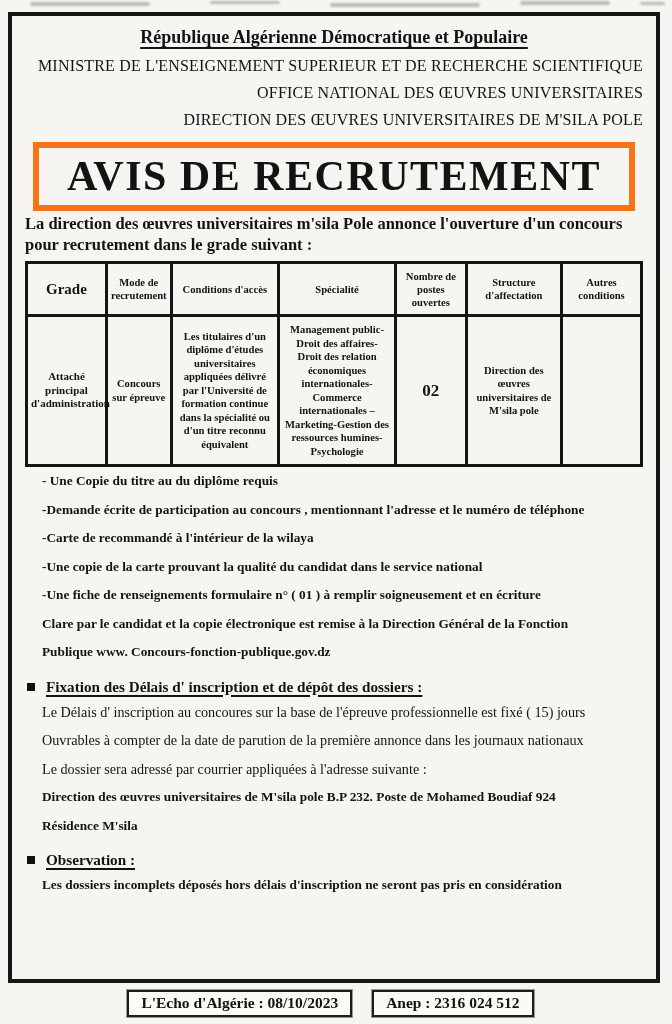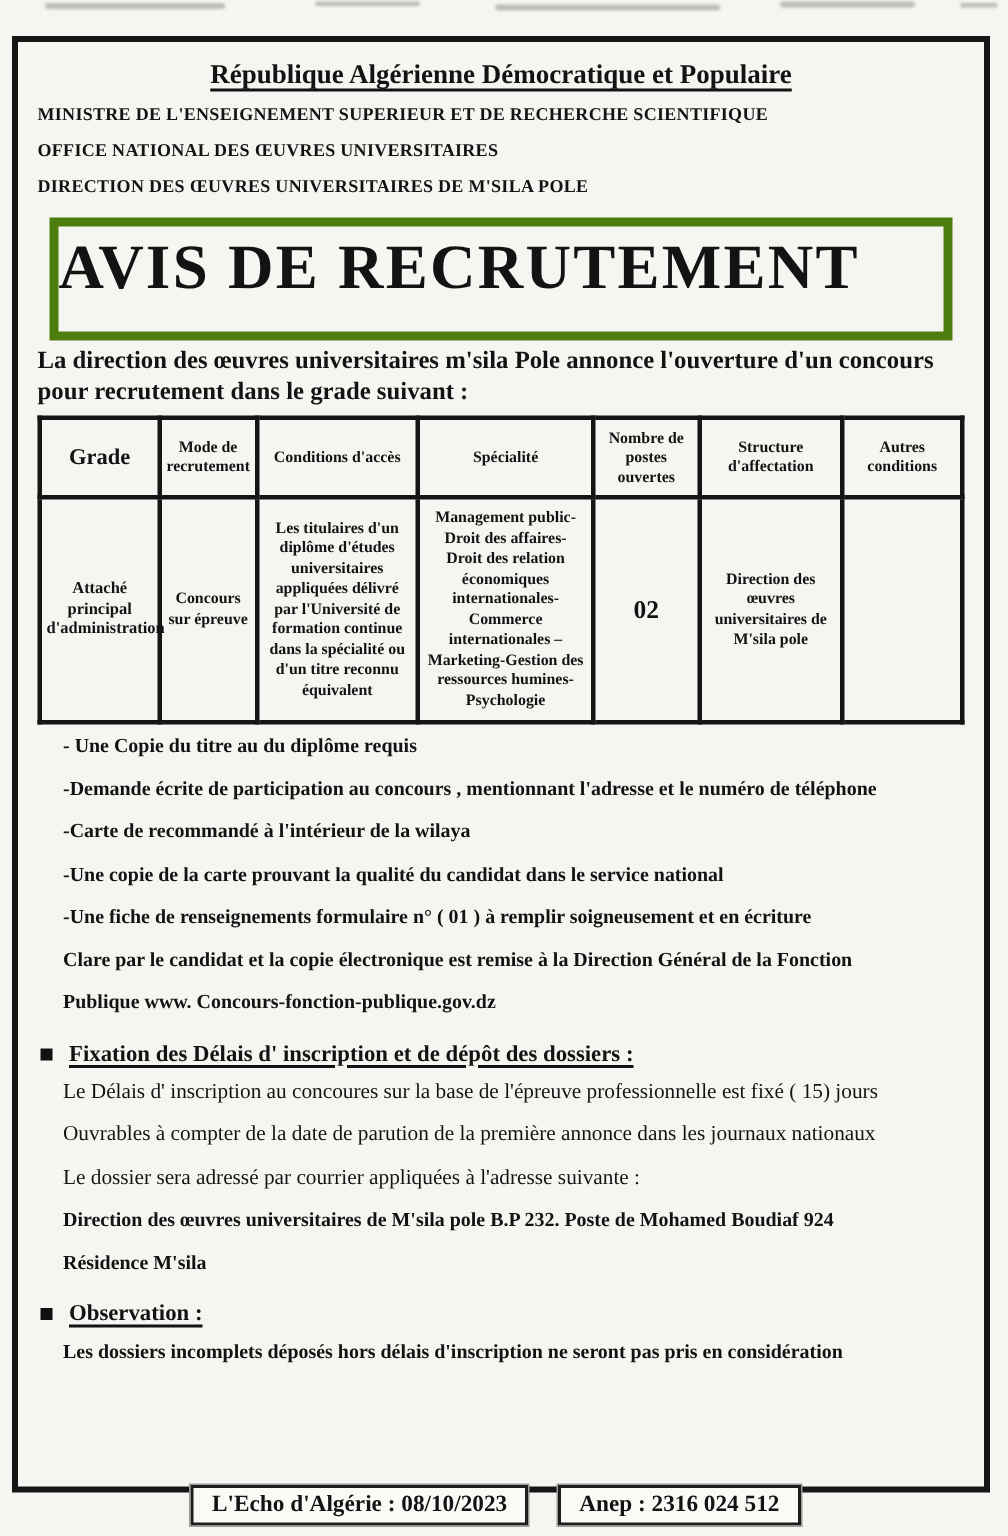--- a/index.html
+++ b/index.html
@@ -13,34 +13,35 @@
   }
   
   .smudge{position:absolute;background:#8d8d8a;opacity:.55;filter:blur(1.2px);border-radius:2px;}
   .s1{left:30px;top:2px;width:120px;height:4px;}
   .s2{left:210px;top:1px;width:70px;height:3px;}
   .s3{left:330px;top:3px;width:150px;height:4px;}
   .s4{left:520px;top:1px;width:90px;height:4px;}
   .s5{left:640px;top:2px;width:25px;height:3px;}
 
   .doc-border{
-    position:absolute;left:8px;top:24px;width:652px;height:971px;
+    position:absolute;left:8px;top:12px;width:652px;height:971px;
     border:4px solid #161616;
     box-sizing:border-box;
     padding:4px 13px 0 13px;
     overflow:hidden;
   }
   .h-republic{text-align:center;font-size:18px;font-weight:bold;margin-top:7px;}
   .h-republic span{text-decoration:underline;text-underline-offset:4px;text-decoration-thickness:1.5px;}
-  .h-min{text-align:left;font-size:12px;font-weight:bold;margin-top:9px;letter-spacing:.2px;}
+  .h-min{text-align:right;font-size:16px;font-weight:normal;margin-top:9px;letter-spacing:.2px;}
 
   .title-box{
     margin:13px 8px 0 8px;
-    border:6px solid #4d7c0f;
-    padding:4px 0 18px 0;
+    border:6px solid #f97316;
+    text-align:center;
+    padding:4px 0 5px 0;
   }
   .title-text{font-size:42px;font-weight:bold;letter-spacing:1.5px;white-space:nowrap;}
 
   .intro{font-size:16.5px;line-height:21px;margin-top:2px;font-weight:bold;}
 
   table.grid{
     width:100%;
     border-collapse:collapse;
     margin-top:6px;
     table-layout:fixed;

